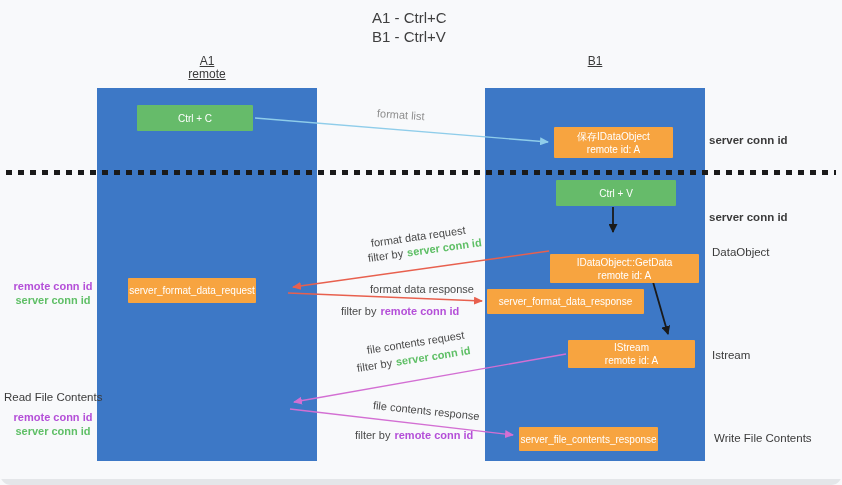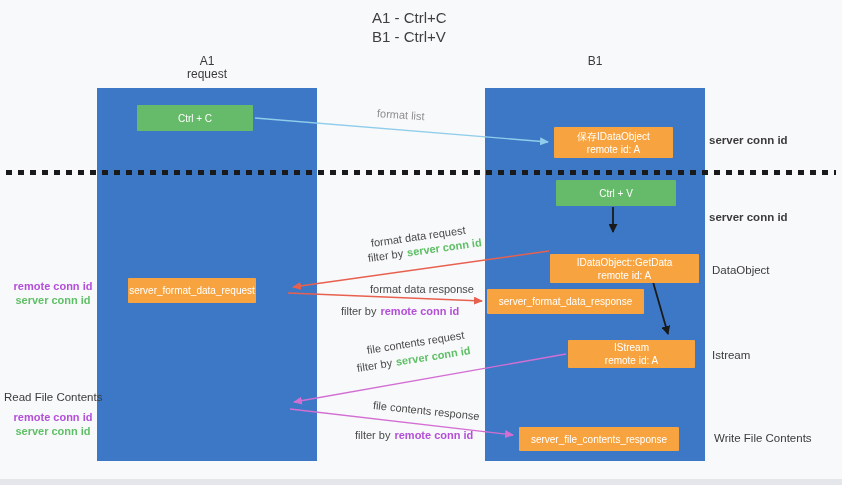--- a/index.html
+++ b/index.html
@@ -4,23 +4,24 @@
 <style>
   html,body{margin:0;padding:0;}
   body{
     font-family:"Liberation Sans","DejaVu Sans",sans-serif;
     background:var(--background,#f8f9fb);
   }
   .canvas{
     position:relative;width:842px;height:485px;overflow:hidden;
     background:var(--background,#f8f9fb);
     color:var(--text-dark,#3c3c3c);
+    border-radius:11px;
   }
   .title{position:absolute;left:372px;top:8px;font-size:15px;line-height:19px;color:#3f3f3f;}
-  .lane-header{position:absolute;top:55px;width:220px;text-align:center;font-size:12px;line-height:13px;color:#3a3a3a;}
+  .lane-header{position:absolute;top:55px;width:220px;text-align:center;font-size:12px;line-height:13px;color:#3a3a3a;text-decoration:underline;}
   .lane{position:absolute;top:88px;width:220px;height:373px;background:var(--lane-blue,#3d78c6);}
   .divider{
     position:absolute;left:6px;top:170px;width:830px;height:5px;
     background:repeating-linear-gradient(90deg,var(--arrow-black,#1a1a1a) 0 6px,transparent 6px 12px);
   }
   .arrows{position:absolute;left:0;top:0;pointer-events:none;}
   .arrows line{fill:none;}
   .st-blue{stroke:var(--arrow-blue,#8fcdea);stroke-width:1.4;}
   .st-red{stroke:var(--arrow-red,#e8604e);stroke-width:1.4;}
   .st-mag{stroke:var(--arrow-magenta,#d36fd3);stroke-width:1.4;}
@@ -53,21 +54,21 @@
 
 <div class="canvas">
 
   <div class="title">
     <div>A1 - Ctrl+C</div>
     <div>B1 - Ctrl+V</div>
   </div>
 
   <div class="lane-header" style="left:97px">
     <div>A1</div>
-    <div>request</div>
+    <div>remote</div>
   </div>
   <div class="lane-header" style="left:485px">
     <div>B1</div>
   </div>
 
   <div class="lane" style="left:97px"></div>
   <div class="lane" style="left:485px"></div>
 
   <div class="divider"></div>
 
@@ -112,21 +113,21 @@
   <div class="node orange" style="left:128px;top:278px;width:128px;height:25px">server_format_data_request</div>
 
   <div class="node orange" style="left:487px;top:289px;width:157px;height:25px">server_format_data_response</div>
 
   <div class="node orange" style="left:568px;top:340px;width:127px;height:28px">
     <div>IStream</div>
     <div>remote id: A</div>
   </div>
 
 
-  <div class="node orange" style="left:519px;top:427px;width:160px;height:24px">server_file_contents_response</div>
+  <div class="node orange" style="left:519px;top:427px;width:139px;height:24px">server_file_contents_response</div>
 
   <div class="alabel muted rot-p4" style="left:377px;top:107px">format list</div>
 
   <div class="alabel rot-n8" style="left:371px;top:237px">format data request</div>
   <div class="alabel filter rot-n8" style="left:368px;top:252px">
     <span>filter by</span><span class="lbl-green">server conn id</span>
   </div>
 
   <div class="alabel" style="left:370px;top:283px">format data response</div>
   <div class="alabel filter" style="left:341px;top:305px">
@@ -138,21 +139,21 @@
     <span>filter by</span><span class="lbl-green">server conn id</span>
   </div>
 
   <div class="alabel rot-p6" style="left:373px;top:399px">file contents response</div>
   <div class="alabel filter" style="left:355px;top:429px">
     <span>filter by</span><span class="lbl-purple">remote conn id</span>
   </div>
 
   <div class="annot lbl-green" style="left:709px;top:134px">server conn id</div>
   <div class="annot lbl-green" style="left:709px;top:211px">server conn id</div>
-  <div class="annot" style="left:712px;top:264px">DataObject</div>
+  <div class="annot" style="left:712px;top:246px">DataObject</div>
   <div class="annot" style="left:712px;top:349px">Istream</div>
   <div class="annot" style="left:714px;top:432px">Write File Contents</div>
 
   <div class="sidepair" style="left:10px;top:279px">
     <div class="lbl-purple">remote conn id</div>
     <div class="lbl-green">server conn id</div>
   </div>
   <div class="annot" style="left:4px;top:391px">Read File Contents</div>
   <div class="sidepair" style="left:10px;top:410px">
     <div class="lbl-purple">remote conn id</div>

